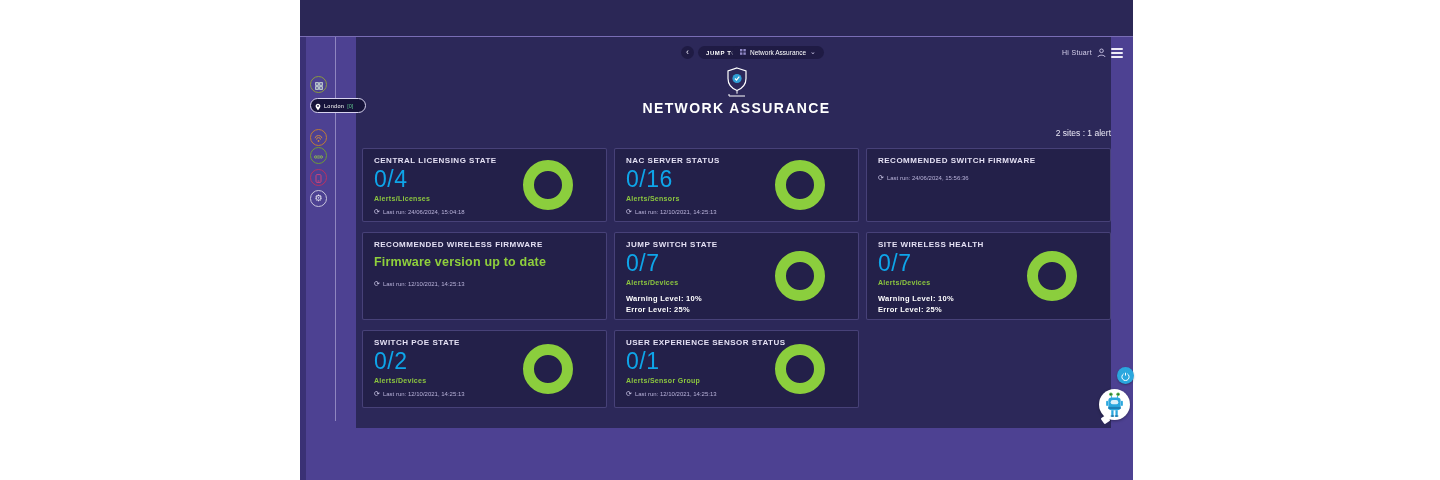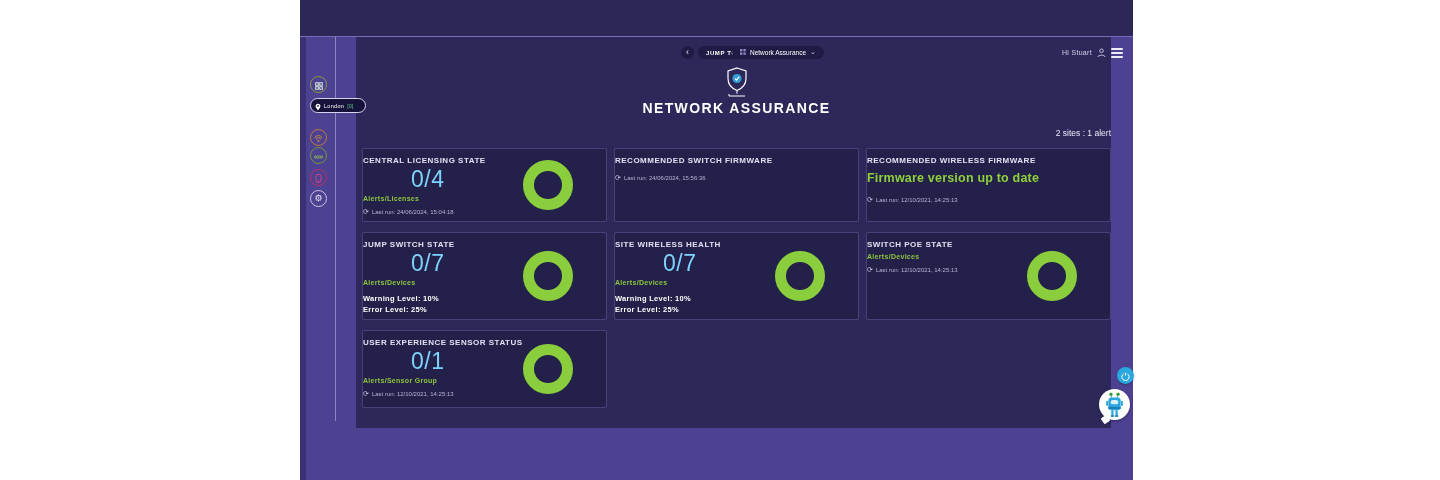--- a/index.html
+++ b/index.html
@@ -37,23 +37,23 @@
   
   .shield-wrap{position:absolute;left:62px;top:66px;width:749px;text-align:center;z-index:2;}
   .page-title{position:absolute;left:62px;top:100px;width:749px;text-align:center;color:#ffffff;
         font-size:14px;font-weight:700;letter-spacing:1.4px;z-index:2;}
   .summary{position:absolute;left:62px;top:128px;width:749px;text-align:right;color:#eceaf8;font-size:8.5px;z-index:2;}
 
   
   .cards{position:absolute;left:62px;top:148px;width:749px;display:grid;z-index:2;
         grid-template-columns:245px 245px 245px;grid-template-rows:74px 88px 78px;column-gap:7px;row-gap:10px;}
   .card{background:#232049;border:1px solid rgba(140,128,210,.35);border-radius:2px;position:relative;
-        padding:7px 0;box-sizing:border-box;overflow:hidden;cursor:pointer;}
+        padding:7px 11px;box-sizing:border-box;overflow:hidden;cursor:pointer;}
   .card-title{font-size:8px;font-weight:700;color:#e4e0f4;letter-spacing:.5px;}
-  .card-value{font-size:23px;font-weight:400;color:#7dd3fc;margin-top:3px;line-height:1;letter-spacing:.5px;margin-left:48px;}
+  .card-value{font-size:23px;font-weight:400;color:#0ea5e9;margin-top:3px;line-height:1;letter-spacing:.5px;}
   .card-vlabel{font-size:7px;font-weight:700;color:#8cc63f;margin-top:4px;letter-spacing:.3px;}
   .levels{margin-top:7px;}
   .level{font-size:7.5px;font-weight:700;color:#ffffff;line-height:11px;letter-spacing:.3px;}
   .lastrun{display:flex;align-items:center;gap:3px;margin-top:6px;font-size:6px;color:#b9b3da;}
   .card--levels .lastrun{margin-top:3px;}
   .card--msg .lastrun{margin-top:9px;}
   .sync{font-size:7px;line-height:7px;color:#cfcaea;}
   .card-msg{font-size:12.5px;font-weight:600;line-height:18px;margin-top:4px;max-width:175px;letter-spacing:.2px;}
   .msg-orange .card-msg{color:#e6832b;}
   .msg-green .card-msg{color:#8fd03c;}
@@ -196,20 +196,30 @@
       <div class="card-title">CENTRAL LICENSING STATE</div>
       <div class="card-value">0/4</div>
       <div class="card-vlabel">Alerts/Licenses</div>
       <div class="lastrun">
           <span class="sync">⟳</span>
           <span>Last run: 24/06/2024, 15:04:18</span>
         </div>
       <div class="donut"></div>
     </div>
 
+    <div class="card">
+      <div class="card-title">NAC SERVER STATUS</div>
+      <div class="card-value">0/16</div>
+      <div class="card-vlabel">Alerts/Sensors</div>
+      <div class="lastrun">
+          <span class="sync">⟳</span>
+          <span>Last run: 12/10/2021, 14:25:13</span>
+        </div>
+      <div class="donut"></div>
+    </div>
 
     <div class="card card--msg msg-orange">
       <div class="card-title">RECOMMENDED SWITCH FIRMWARE</div>
       <div class="lastrun">
           <span class="sync">⟳</span>
           <span>Last run: 24/06/2024, 15:56:36</span>
         </div>
     </div>
 
     <div class="card card--msg msg-green">
@@ -247,20 +257,21 @@
       <div class="lastrun">
           <span class="sync">⟳</span>
           <span>Last run: 12/10/2021, 14:25:13</span>
         </div>
       <div class="donut"></div>
     </div>
 
 
     <div class="card">
       <div class="card-title">SWITCH POE STATE</div>
+      <div class="card-value">0/2</div>
       <div class="card-vlabel">Alerts/Devices</div>
       <div class="lastrun">
           <span class="sync">⟳</span>
           <span>Last run: 12/10/2021, 14:25:13</span>
         </div>
       <div class="donut"></div>
     </div>
 
     <div class="card">
       <div class="card-title">USER EXPERIENCE SENSOR STATUS</div>

